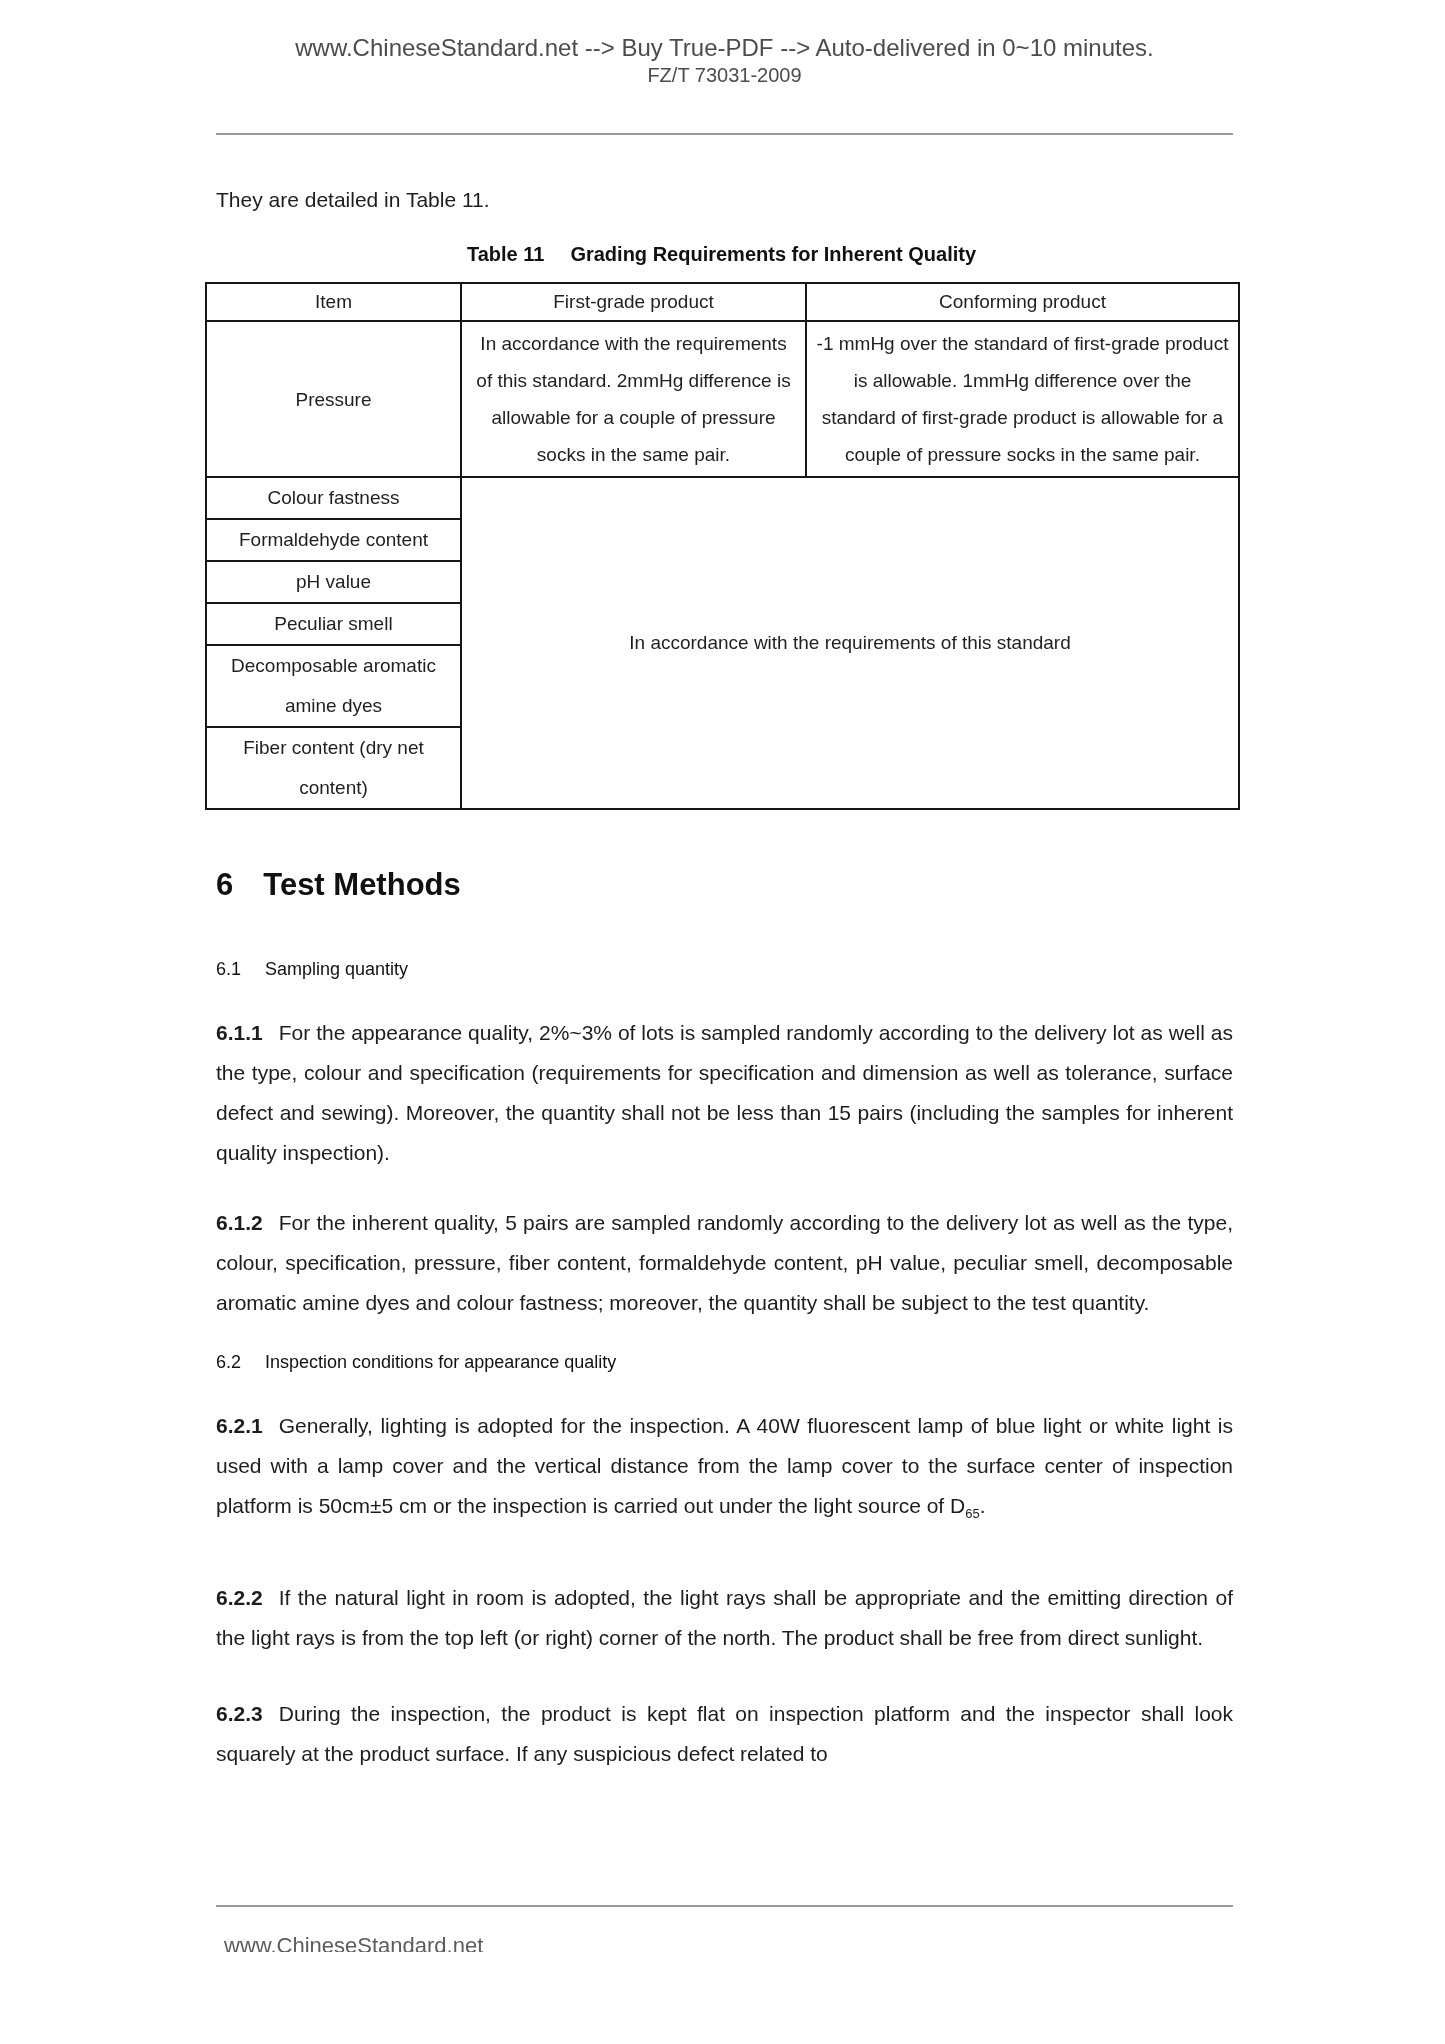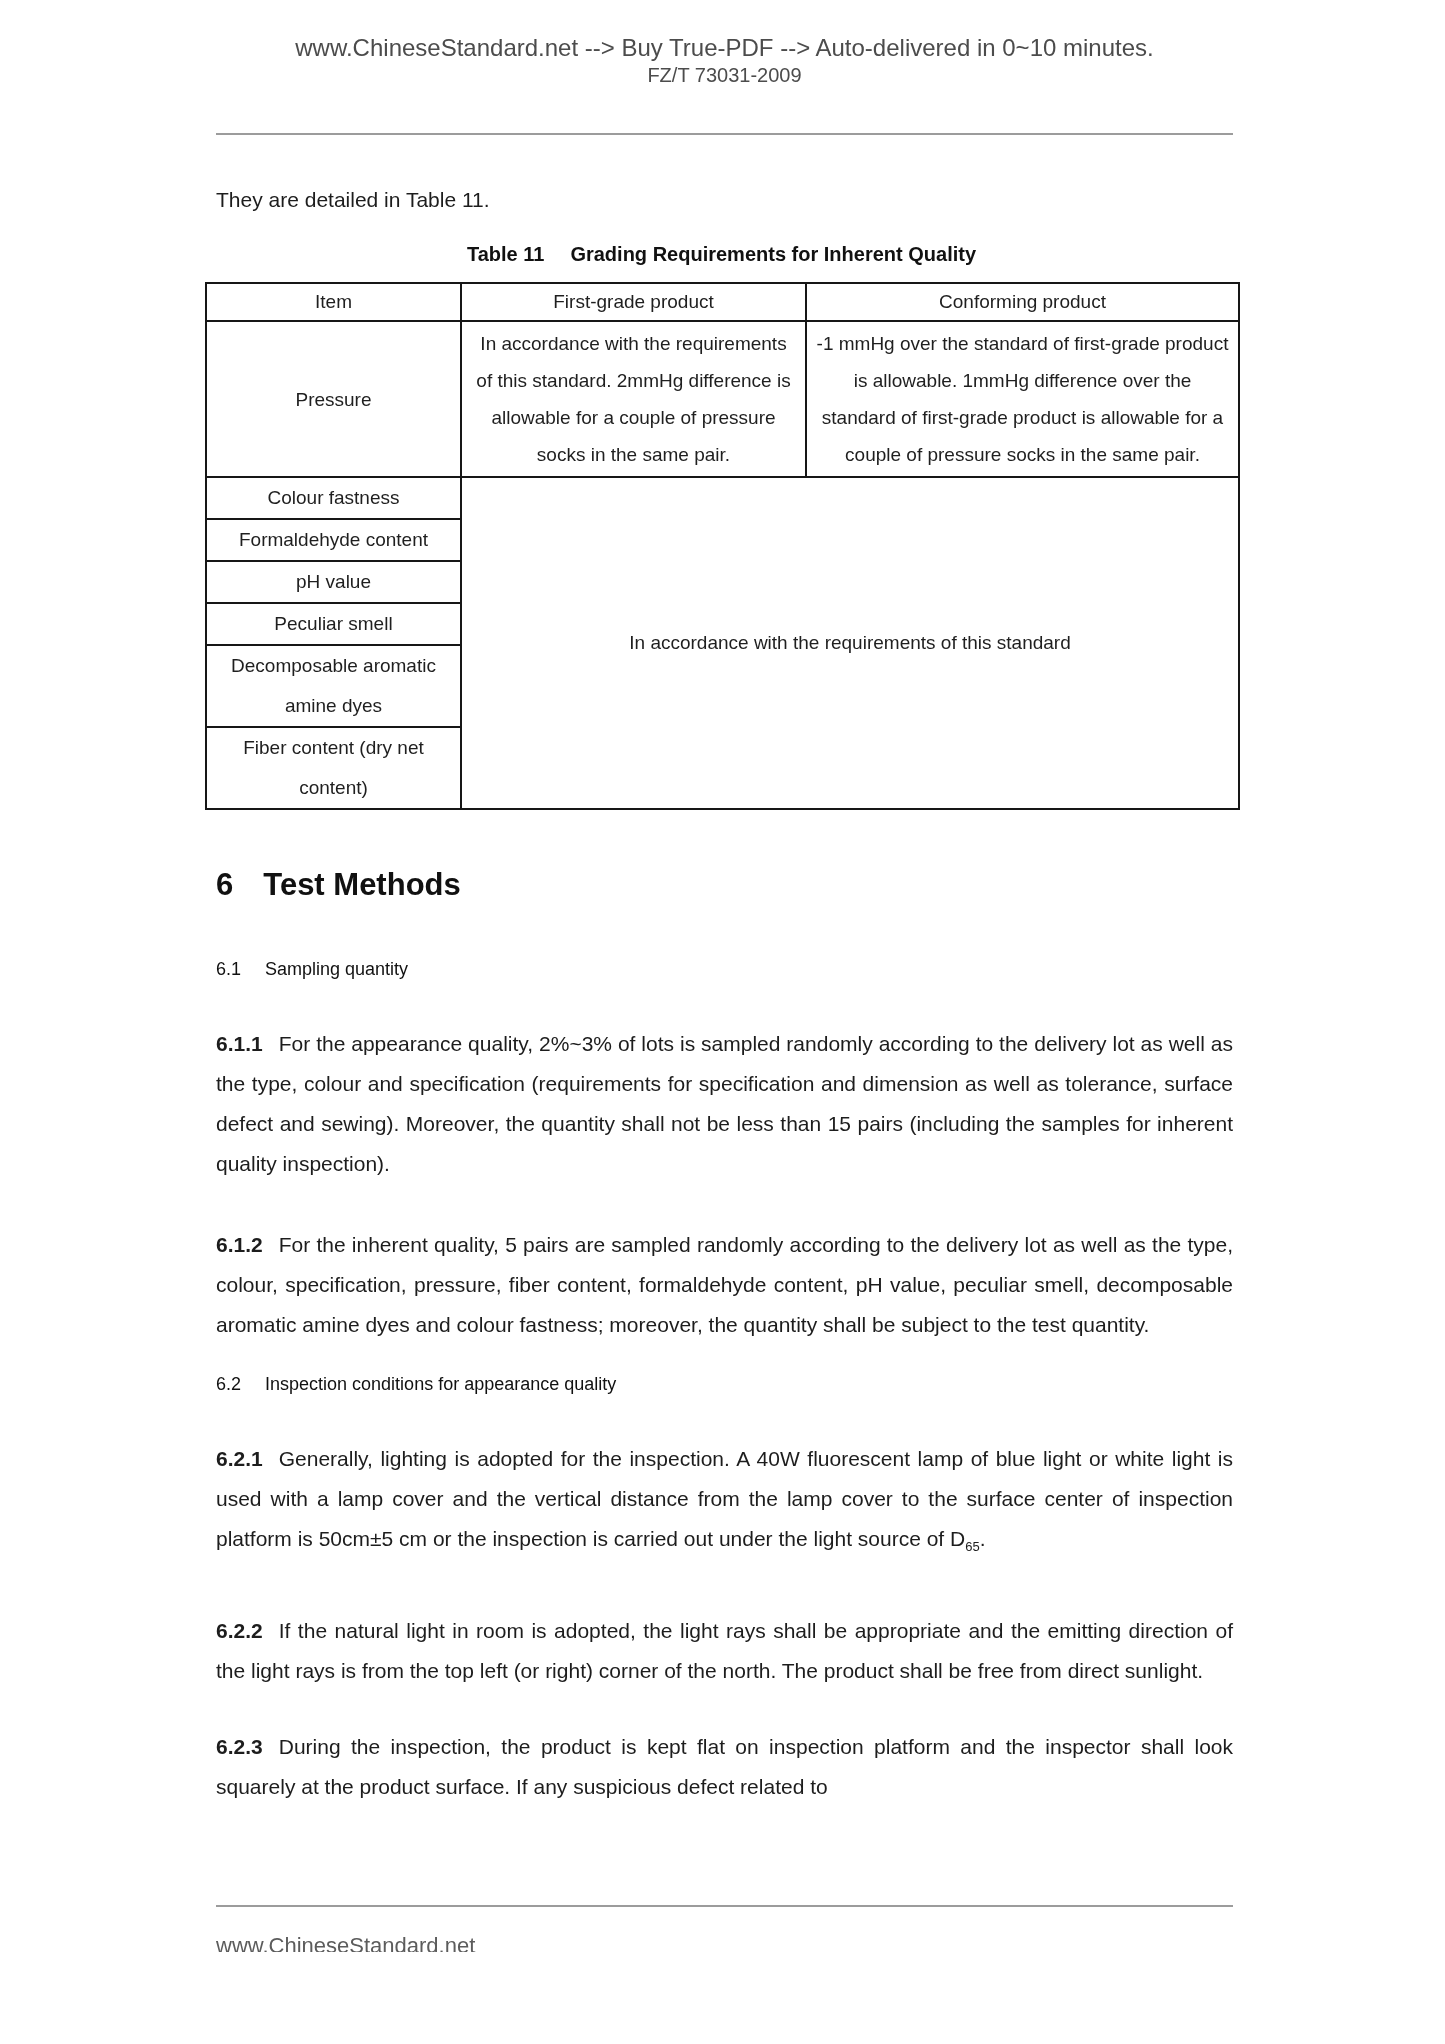--- a/index.html
+++ b/index.html
@@ -51,33 +51,33 @@
   .h2{
     margin-top:56px;font-size:31px;font-weight:bold;color:#111;line-height:38px;
   }
   .h2 .num{display:inline-block;margin-right:30px;}
   .h3{
     margin-top:52px;font-size:18px;font-weight:normal;color:#111;line-height:27px;
   }
   .h3 .num{display:inline-block;margin-right:24px;}
   .h3.second{margin-top:26px;}
   .para{
-    font-size:21px;line-height:40px;text-align:justify;color:#1d1d1d;margin-top:41px;
+    font-size:21px;line-height:40px;text-align:justify;color:#1d1d1d;margin-top:30px;
   }
   .para .pnum{font-weight:bold;margin-right:16px;}
   .para.mt44{margin-top:44px;}
   .para.mt36{margin-top:36px;}
   sub.small{font-size:0.62em;}
   
   .foot-rule{
     position:absolute;left:216px;right:212px;top:1905px;
     border:none;border-top:2px solid #9c9c9c;height:0;margin:0;
   }
   .foot-left{
-    position:absolute;left:216px;top:1933px;
+    position:absolute;left:224px;top:1933px;
     font-size:22px;color:#5c5c5c;text-decoration:underline;
   }
   .foot-right{
     position:absolute;right:212px;top:1991px;
     font-size:22px;color:#4f4f4f;white-space:pre-wrap;
   }
   .foot-right b{color:#3f3f3f;}
 </style>
 </head>
 <body>

